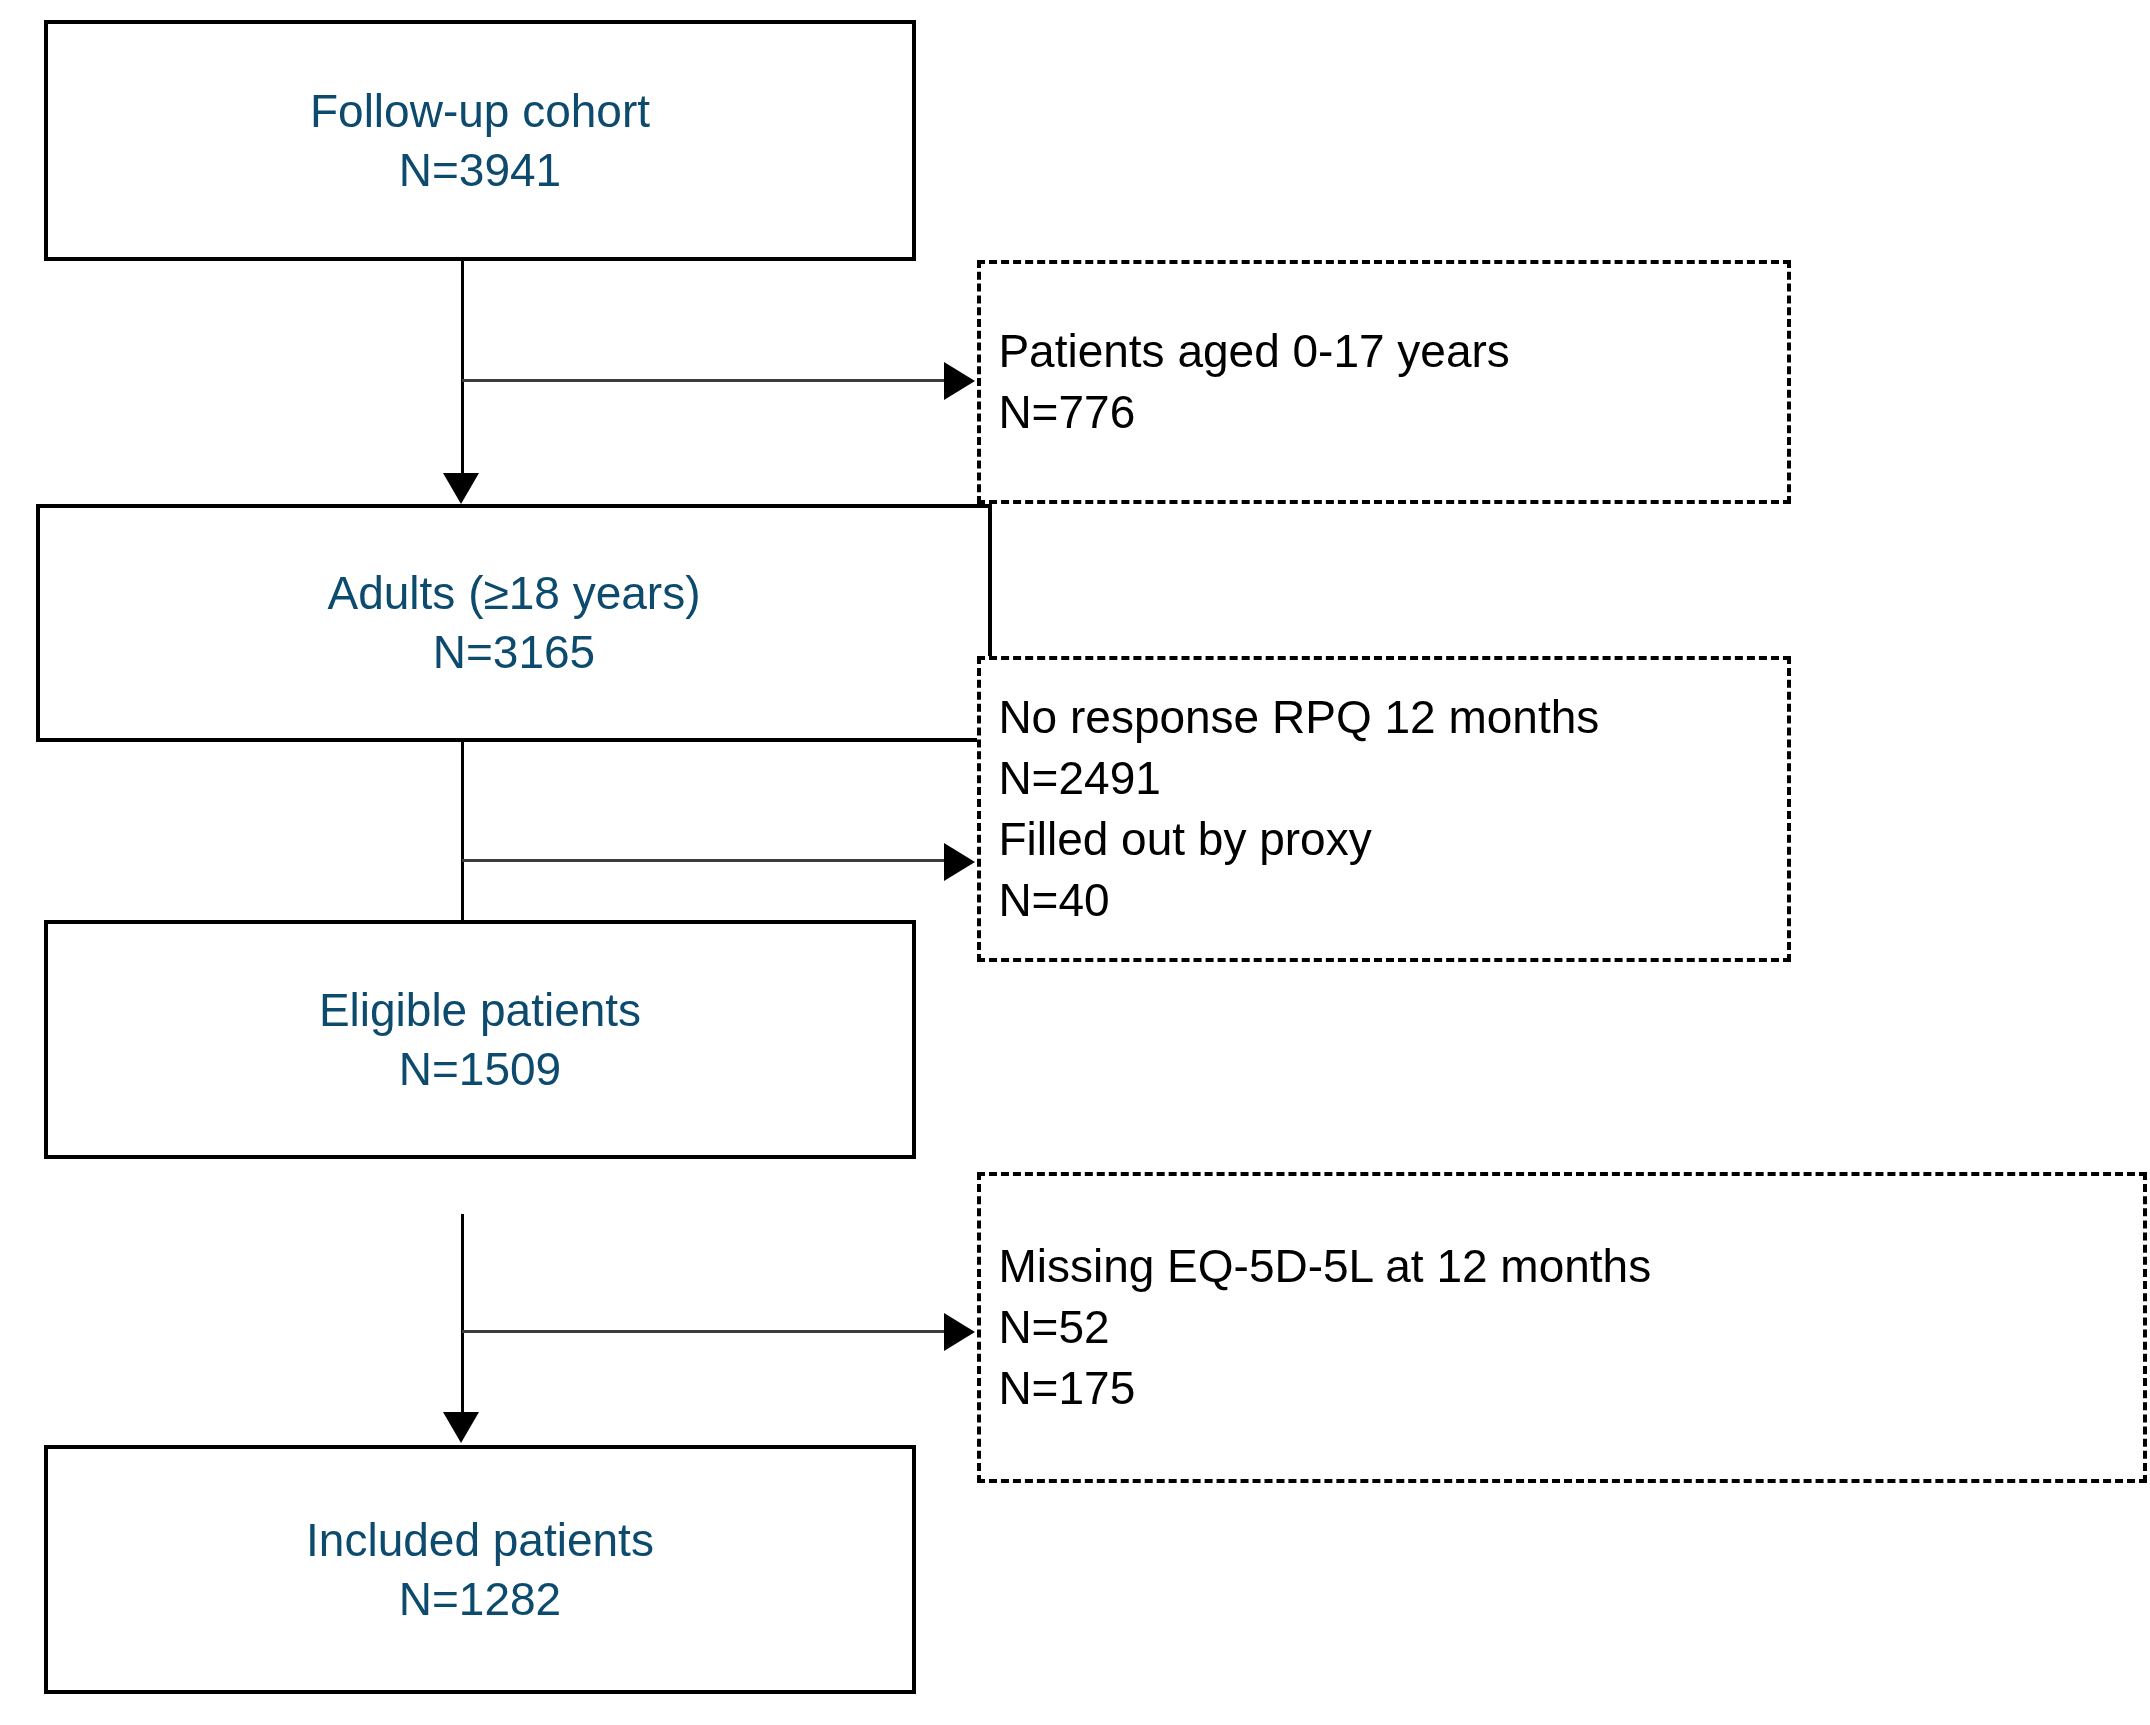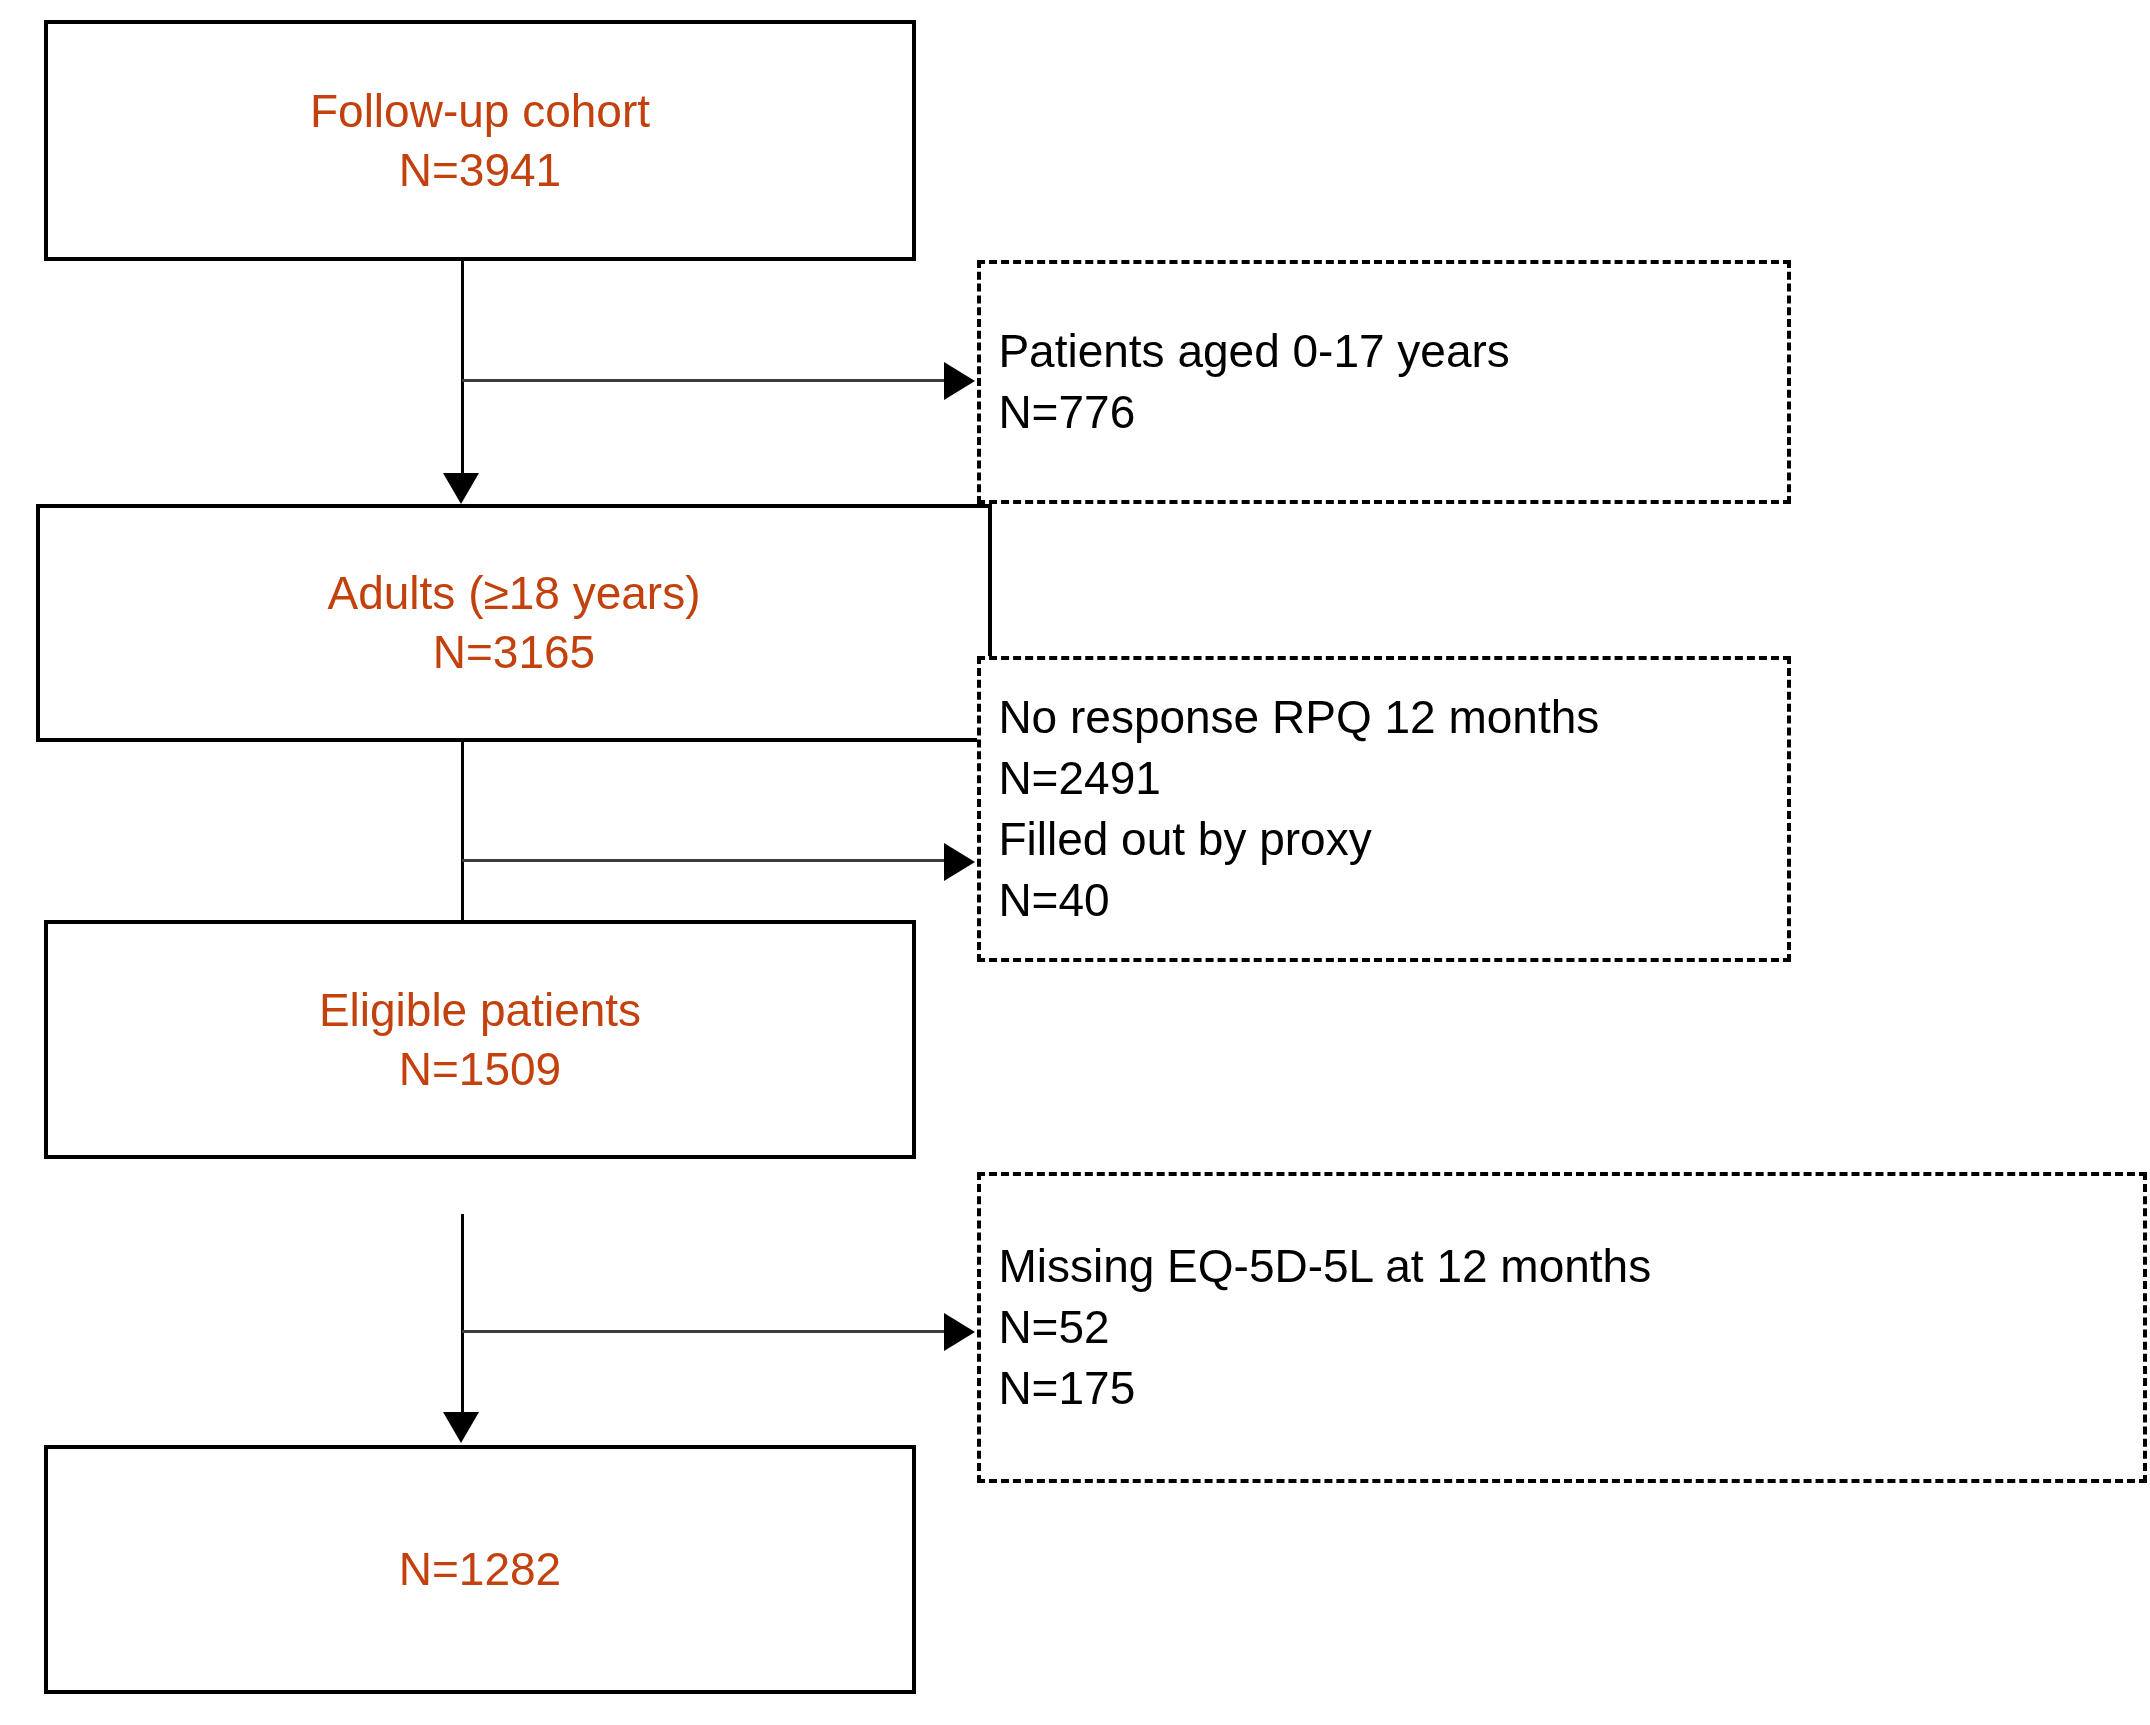--- a/index.html
+++ b/index.html
@@ -24,21 +24,21 @@
     background: #ffffff;
     border: 4.7px solid #000000;
     display: flex;
     flex-direction: column;
     align-items: center;
     justify-content: center;
   }
   .node-line {
     font-size: 46px;
     line-height: 1.28;
-    color: #c2410c;
+    color: #0c4a6e;
     white-space: nowrap;
     text-align: center;
   }
 
   
   .excl-box {
     position: absolute;
     box-sizing: border-box;
     background: #ffffff;
     border: 4.7px dashed #000000;
@@ -135,17 +135,18 @@
   <div class="h-line" style="left:462px; top:1330px; width:484px;"></div>
   <div class="h-arrowhead" style="left:944px; top:1313px;"></div>
 
   <div class="excl-box" style="left:977px; top:1172px; width:1170px; height:311px;">
     <div class="excl-line">Missing EQ-5D-5L at 12 months</div>
     <div class="excl-line">N=52</div>
     <div class="excl-line">N=175</div>
   </div>
 
   <div class="node-box" style="left:44px; top:1445px; width:872px; height:249px;">
+    <div class="node-line">Included patients</div>
     <div class="node-line">N=1282</div>
   </div>
 
 </div>
 
 
 </body></html>

